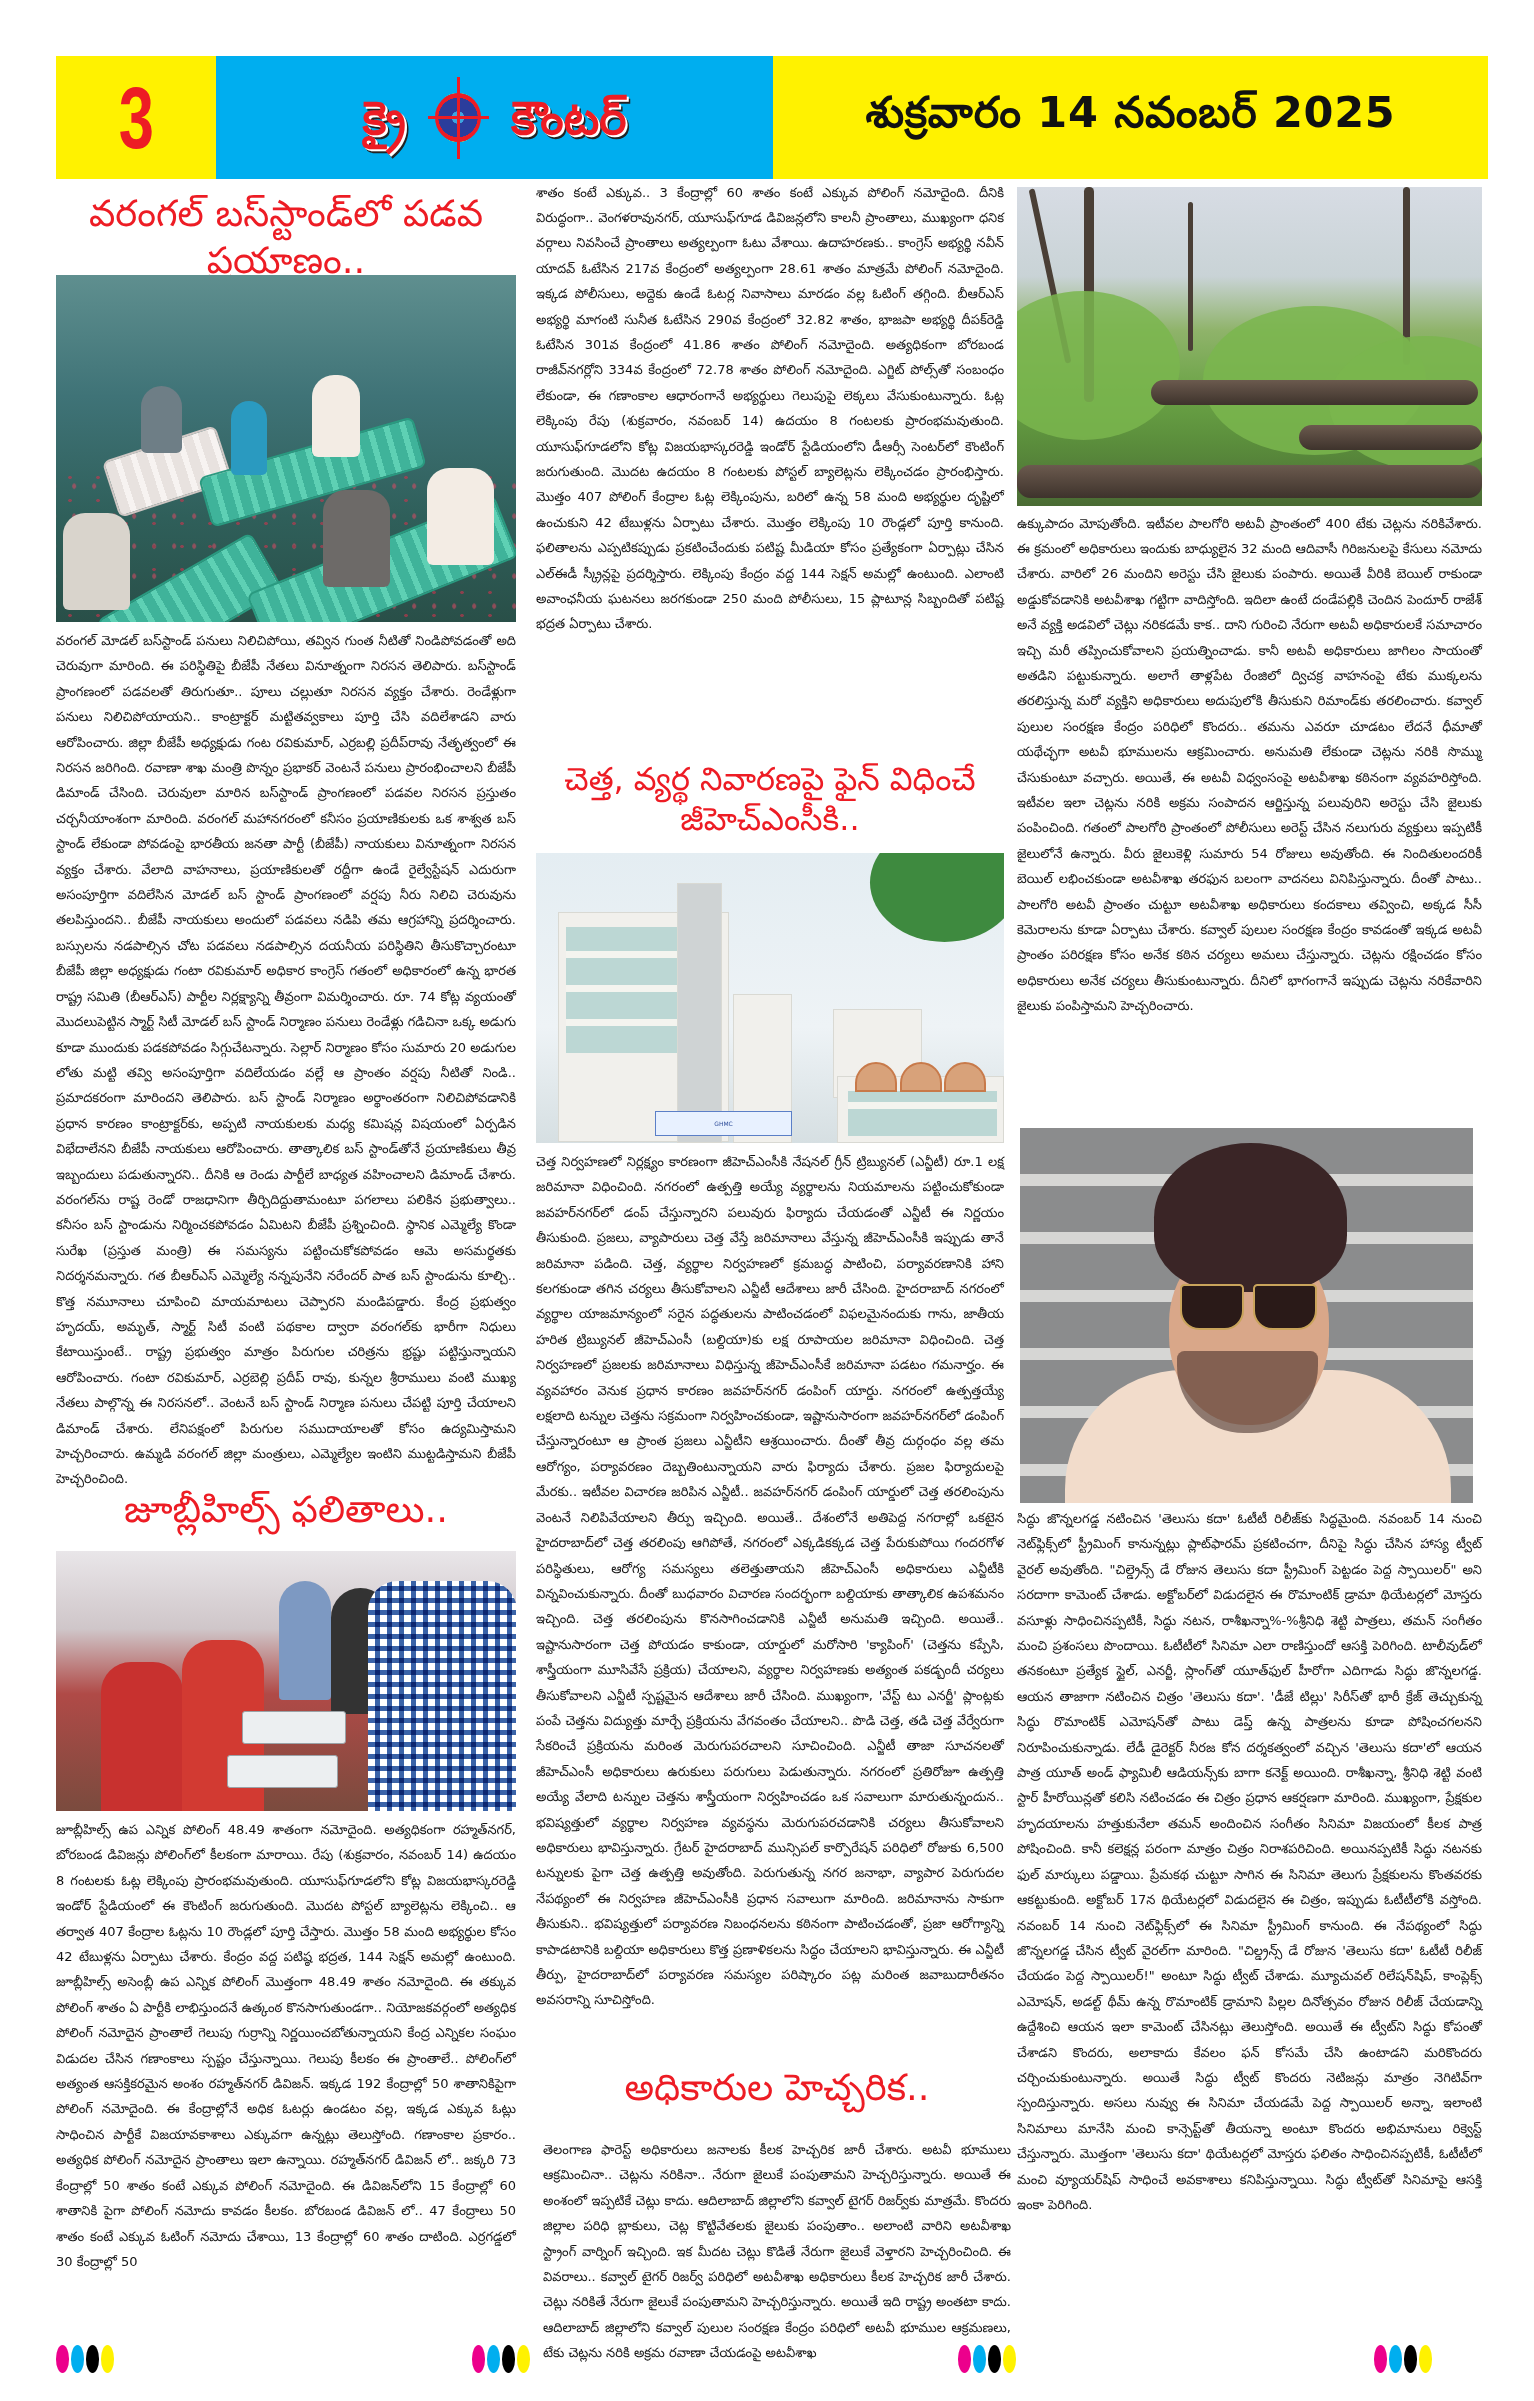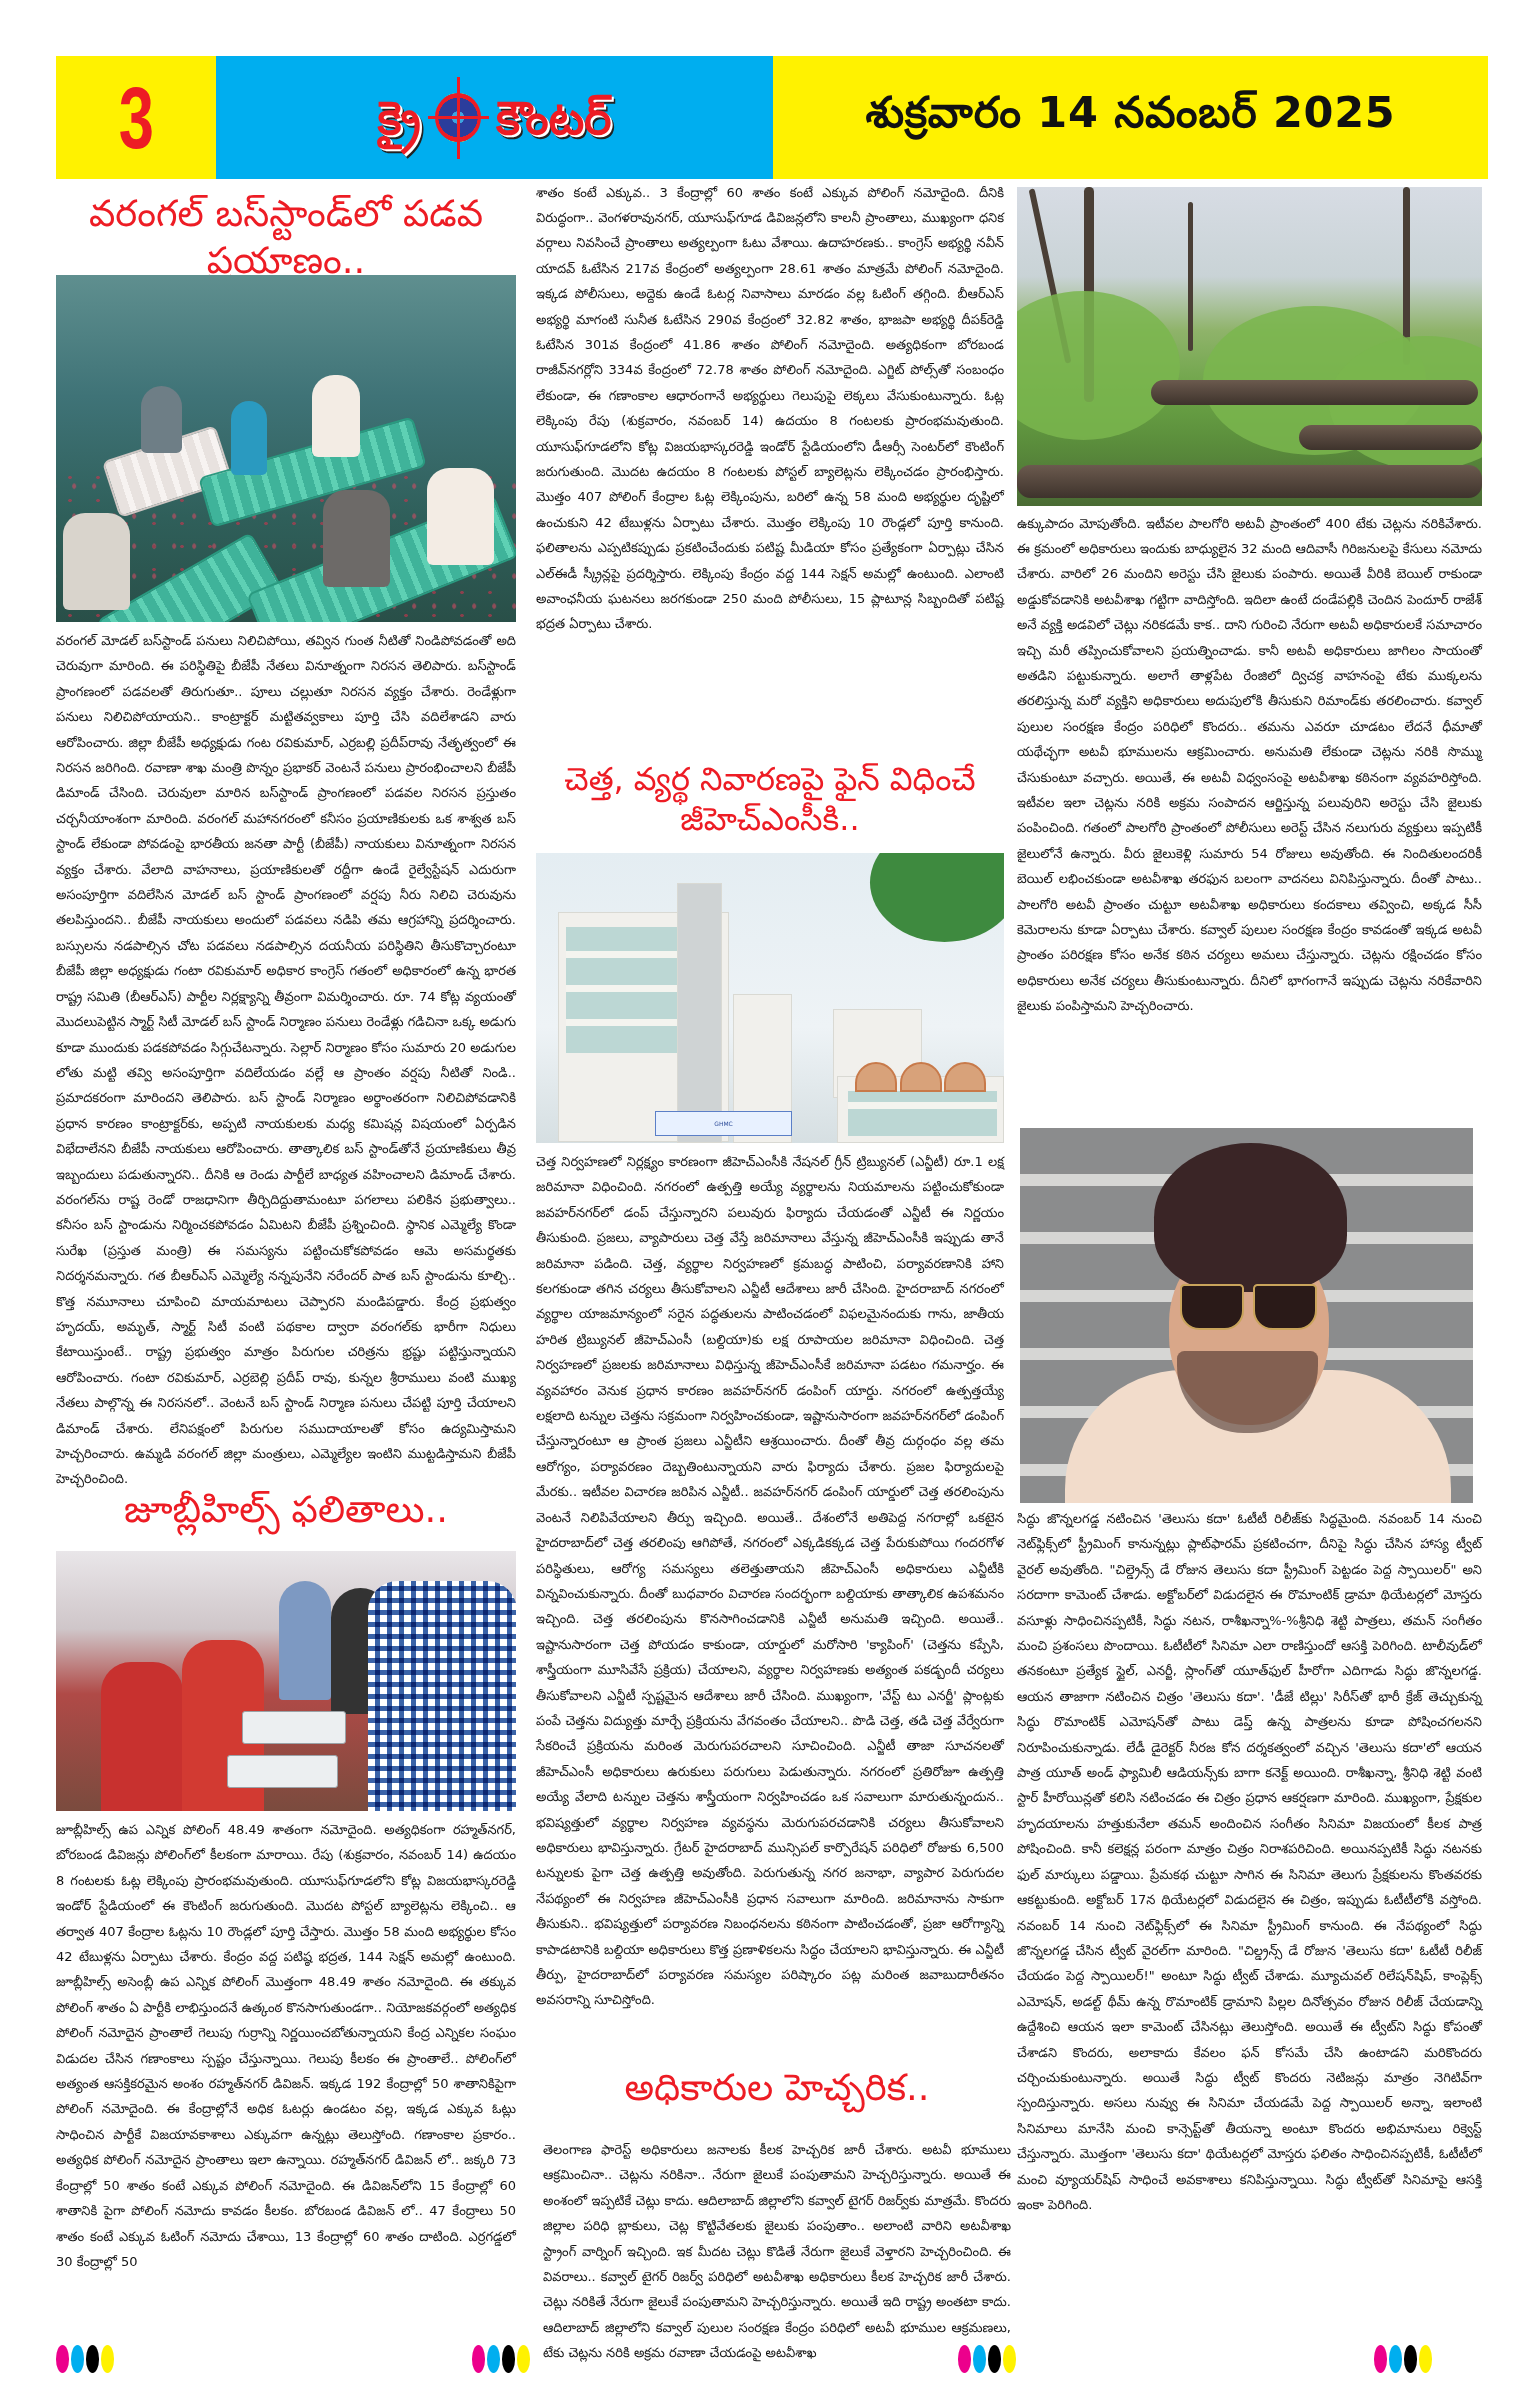--- a/index.html
+++ b/index.html
@@ -3,21 +3,21 @@
 <meta charset="utf-8">
 <style>
   * { box-sizing: border-box; margin: 0; padding: 0; }
   html, body { width: 1535px; height: 2401px; background: #ffffff; overflow: hidden; }
   body { position: relative; font-family: "DejaVu Sans", sans-serif; color: #111; }
 
   
   .masthead { position: absolute; left: 56px; top: 56px; width: 1432px; height: 123px; display: flex; }
   .mh-page { width: 160px; background: #fff200; display: flex; align-items: center; justify-content: center; }
   .mh-page span { font-family: "Liberation Sans", sans-serif; font-weight: 700; font-size: 88px; color: #ed1c24; line-height: 1; transform: scaleX(0.72); }
-  .mh-logo { width: 557px; background: #00aeef; display: flex; align-items: center; justify-content: center; gap: 7px; }
+  .mh-logo { width: 557px; background: #00aeef; display: flex; align-items: center; justify-content: center; gap: 22px; }
   .mh-logo .word { font-family: "DejaVu Sans", sans-serif; font-weight: 700; font-size: 46px; color: #ed1c24;
     text-shadow: 2.2px 2.2px 0 #ffffff, 3.7px 3.7px 0 #222; line-height: 1; }
   .crosshair { width: 61px; height: 82px; position: relative; }
   .crosshair .ring { position: absolute; left: 7.4px; top: 16.3px; width: 46px; height: 49px; border-radius: 50%;
     background: radial-gradient(circle, #3da5e0 0 18%, #2b3d9c 19% 58%, #ed1c24 59% 72%, #f8d21c 73% 80%, #ed1c24 81%); }
   .crosshair .v { position: absolute; left: 29px; top: 0; width: 3px; height: 82px; background: #ed1c24; }
   .crosshair .h { position: absolute; left: 0; top: 39px; width: 61px; height: 3px; background: #ed1c24; }
   .mh-date { flex: 1; background: #fff200; display: flex; align-items: center; justify-content: center; }
   .mh-date span { font-family: "DejaVu Sans", sans-serif; font-weight: 700; font-size: 43px; color: #111; letter-spacing: 0.7px; }
 

